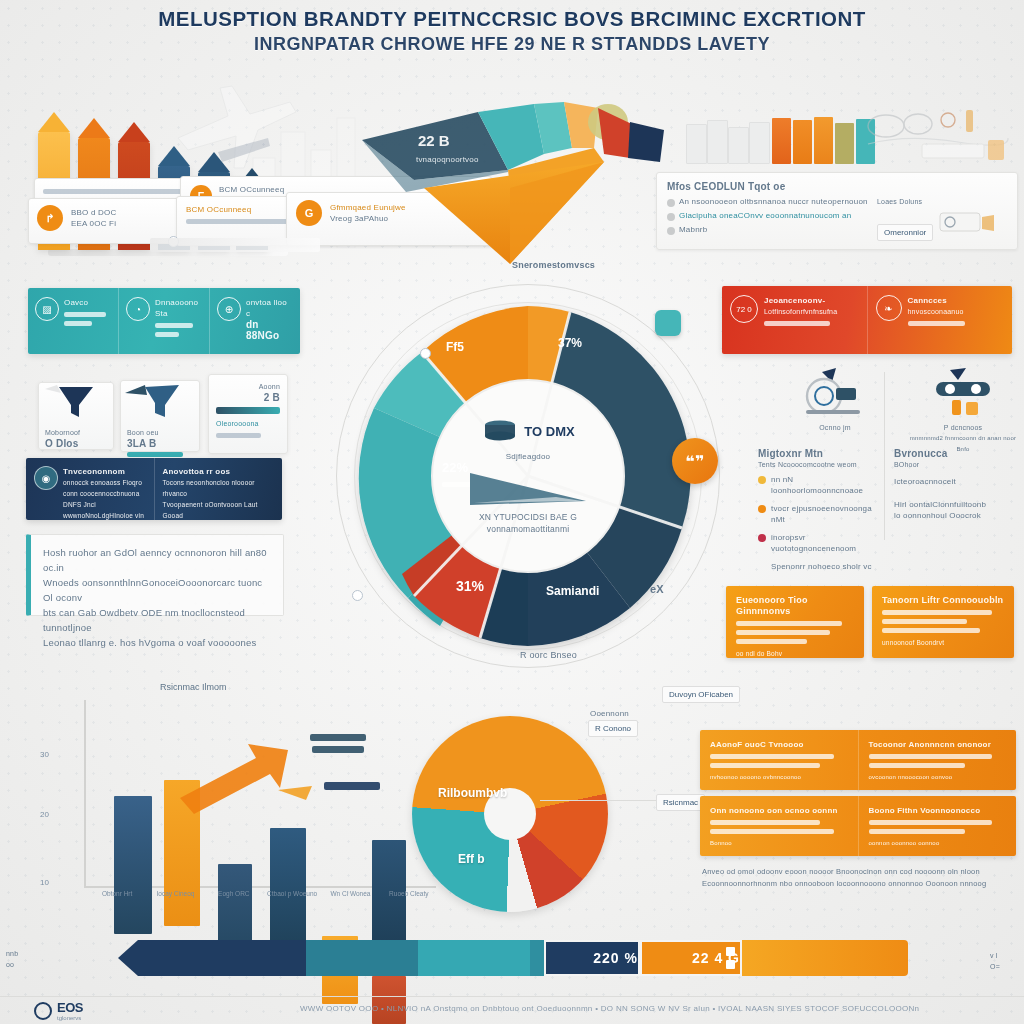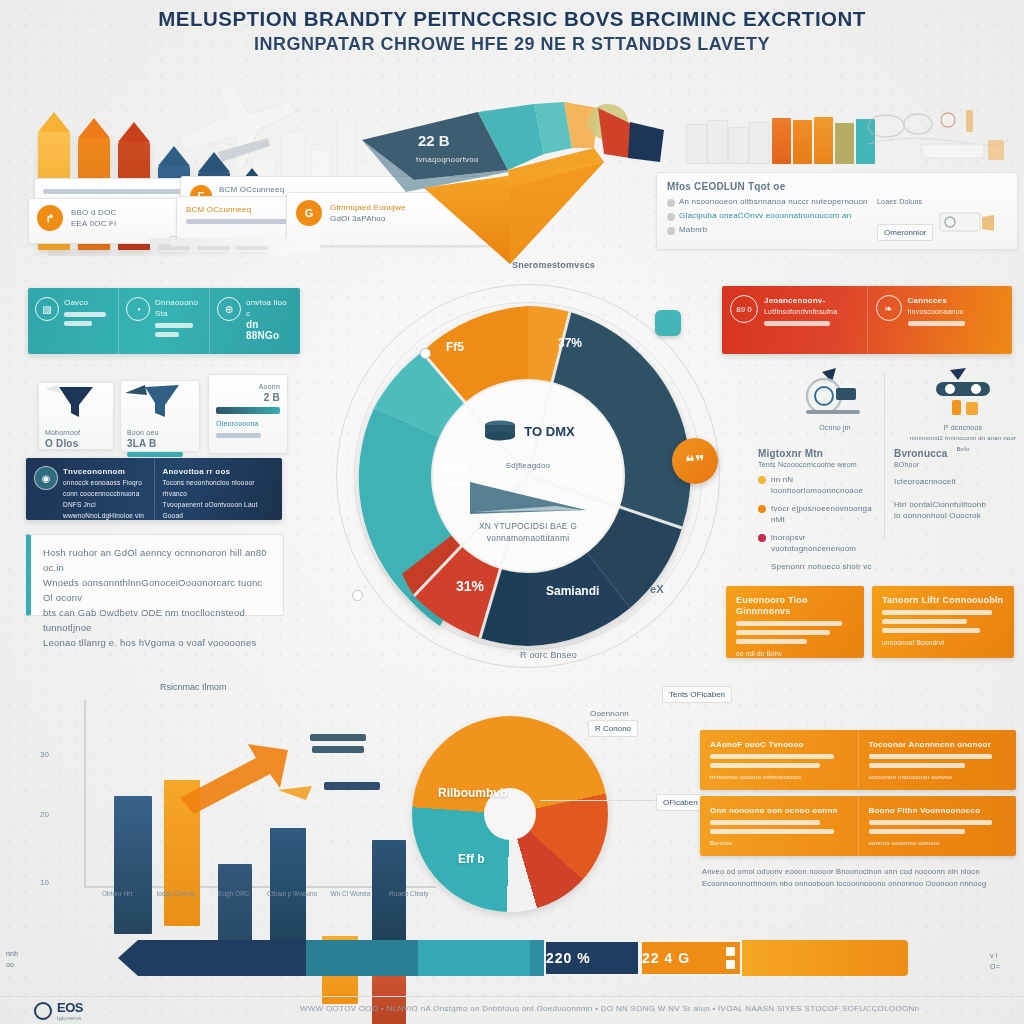--- a/index.html
+++ b/index.html
@@ -145,21 +145,21 @@
   .wide-ocard{position:absolute;left:700px;top:730px;width:316px;height:60px;
         background:linear-gradient(95deg,#f3a021 0%,#ef8d15 48%,#e9800f 100%);
         border-radius:2px;box-shadow:0 2px 5px rgba(0,0,0,.12);display:flex;overflow:hidden}
   .wide-ocard .half{flex:1;padding:9px 10px;box-sizing:border-box;border-right:1px solid rgba(255,255,255,.22)}
   .wide-ocard .half:last-child{border-right:none}
   .tagbox{position:absolute;background:#fbfbfb;border:1px solid #dedede;border-radius:2px;
         padding:3px 6px;font-size:8px;color:#3b5a77;filter:blur(.4px)}
 
   
   .timeline{position:absolute;left:118px;top:938px;width:790px;height:40px;display:flex;align-items:center}
-  .tl-seg{height:36px;display:flex;align-items:center;justify-content:flex-start;position:relative}
+  .tl-seg{height:36px;display:flex;align-items:center;justify-content:flex-end;position:relative}
   .tl-val{color:#fff;font-weight:bold;font-size:14px;filter:blur(.35px);letter-spacing:1px}
 
   
   .footer-rule{position:absolute;left:0;top:996px;width:1024px;height:1px;background:#dcdcda}
   .logo{position:absolute;left:34px;top:1000px;display:flex;align-items:center;gap:5px}
   .logo-mark{width:14px;height:14px;border-radius:50%;border:2px solid #1f3c61}
   .logo-text{font-size:13px;font-weight:bold;color:#1f3c61;letter-spacing:-.5px;filter:blur(.35px)}
   .logo-sub{font-size:6px;color:#7b8fa3;filter:blur(.4px)}
   .source{position:absolute;left:300px;top:1004px;width:700px;font-size:8px;color:#8a9bac;
         filter:blur(.5px);letter-spacing:.3px;white-space:nowrap;overflow:hidden}
@@ -243,21 +243,21 @@
       </div>
       <div class="blurtxt">Ownsoq Svenoop</div>
     </div>
   </div>
 
   <div class="tl-card" style="left:286px;top:192px;width:222px;height:52px;">
     <div style="padding:7px 9px;display:flex;gap:8px;align-items:center">
       <div class="badge-round" style="background:#ef8c14;">G</div>
       <div style="flex:1">
         <div class="blurtxt" style="color:#d88a18">Gfmmqaed Eunujwe</div>
-        <div class="blurtxt">GdOl 3aPAhuo</div>
+        <div class="blurtxt">Vreog 3aPAhuo</div>
       </div>
     </div>
   </div>
   <div class="node" style="left:168px;top:236px"></div>
 
   <div class="fan">
     <svg viewBox="0 0 308 170" width="308" height="170">
       <defs>
         <linearGradient id="gor" x1="0" y1="0" x2="0" y2="1">
           <stop offset="0" stop-color="#f6a828"></stop>
@@ -484,39 +484,39 @@
 
     <div style="position:absolute;left:118px;top:142px;width:160px;text-align:center">
       <div style="display:flex;align-items:center;justify-content:center;gap:5px">
         <svg width="38" height="22" viewBox="0 0 38 22">
           <ellipse cx="19" cy="5" rx="15" ry="4.5" fill="#3a6a80"></ellipse>
           <rect x="4" y="5" width="30" height="11" fill="#2e5166"></rect>
           <ellipse cx="19" cy="16" rx="15" ry="4.5" fill="#244a60"></ellipse>
         </svg>
         <div style="font-size:13px;font-weight:bold;color:#1f3c61;filter:blur(.4px)">TO DMX</div>
       </div>
-      <div class="blurtxt" style="margin-top:18px">Sdjfleagdoo</div>
+      <div class="blurtxt" style="margin-top:9px">Sdjfleagdoo</div>
       <svg width="128" height="42" viewBox="0 0 128 42" style="margin-top:3px">
         <path d="M6 40 L6 8 L122 36 L6 40 Z" fill="#3a6a80" opacity=".85"></path>
         <path d="M10 38 L92 32 L118 36 Z" fill="#ffffff" opacity=".55"></path>
       </svg>
       <div class="blurtxt" style="font-size:8.5px;line-height:12px">XN YTUPOCIDSI BAE G vonnamomaottitanmi</div>
     </div>
   </div>
 
   <div class="node" style="left:420px;top:348px"></div>
   <div class="node" style="left:352px;top:590px"></div>
   <div style="position:absolute;left:655px;top:310px;width:26px;height:26px;border-radius:6px;background:#45b6b8;box-shadow:0 2px 4px rgba(0,0,0,.18)"></div>
   <div style="position:absolute;left:672px;top:438px;width:46px;height:46px;border-radius:50%;background:linear-gradient(135deg,#f0941d,#e8760f);box-shadow:0 2px 6px rgba(0,0,0,.2);display:flex;align-items:center;justify-content:center;color:#fff;font-size:16px;font-weight:bold">❝❞</div>
   <div class="blurtxt" style="position:absolute;left:520px;top:650px;font-size:9px">R oorc Bnseo</div>
   <div class="blurtxt" style="position:absolute;left:650px;top:584px;font-size:11px;font-weight:bold">eX</div>
 
   <div class="red-banner">
     <div class="seg">
-      <div class="circ-ic" style="flex:0 0 26px;width:26px;height:26px;font-size:8px">89 0</div>
+      <div class="circ-ic" style="flex:0 0 26px;width:26px;height:26px;font-size:8px">72 0</div>
       <div style="flex:1">
         <div class="blurtxt white" style="font-weight:bold">Jeoancenoonv-</div>
         <div class="blurtxt white" style="font-size:7px">Lotfinsofonrfvnfnsufna</div>
         <div class="ln lt w70"></div>
       </div>
     </div>
     <div class="seg">
       <div class="circ-ic" style="flex:0 0 24px;width:24px;height:24px">❧</div>
       <div style="flex:1">
         <div class="blurtxt white" style="font-weight:bold">Canncces</div>
@@ -631,23 +631,23 @@
   </div>
 
   <div class="pie">
     <div class="pie-hole"></div>
   </div>
   <div class="pie-label" style="left:438px;top:786px">Rilboumbvb</div>
   <div class="pie-label" style="left:458px;top:852px">Eff b</div>
   <div class="blurtxt" style="position:absolute;left:590px;top:708px;font-size:8px">Ooennonn</div>
   <div class="tagbox" style="left:588px;top:720px">R Conono</div>
   <div style="position:absolute;left:540px;top:800px;width:120px;height:1px;background:#dcdcda"></div>
-  <div class="tagbox" style="left:656px;top:794px">OFicaben</div>
-
-  <div class="tagbox" style="left:662px;top:686px">Tents OFicaben</div>
+  <div class="tagbox" style="left:656px;top:794px">Rsicnmac</div>
+
+  <div class="tagbox" style="left:662px;top:686px">Duvoyn OFicaben</div>
 
   <div class="wide-ocard" style="top:730px">
     <div class="half">
       <div class="blurtxt white" style="font-weight:bold;font-size:8px">AAonoF ouoC Tvnoooo</div>
       <div class="ln lt w90"></div>
         <div class="ln lt w80"></div>
       <div class="blurtxt white" style="font-size:6px">nvhoonoo oooono ovbnncoonoo</div>
     </div>
     <div class="half">
       <div class="blurtxt white" style="font-weight:bold;font-size:8px">Tocoonor Anonnncnn ononoor</div>

